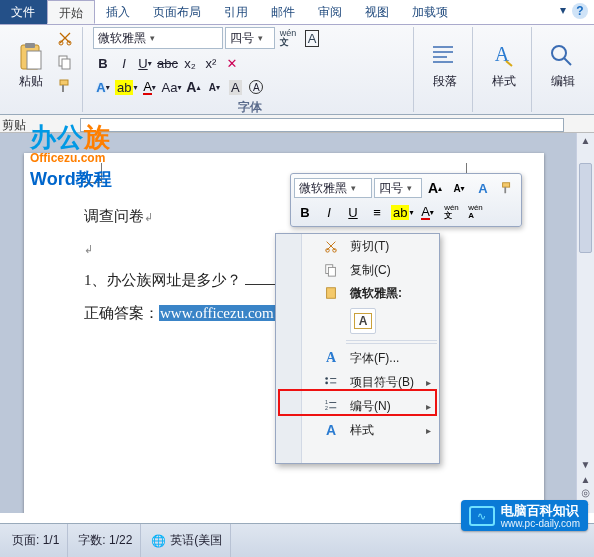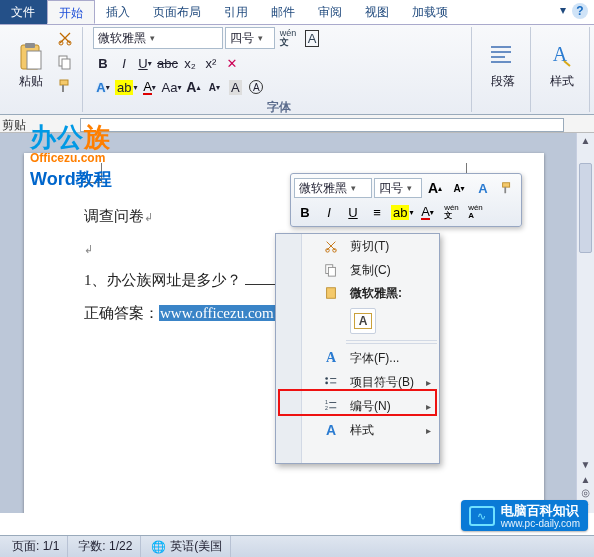--- a/index.html
+++ b/index.html
@@ -2,21 +2,21 @@
 <html><head>
 <meta charset="utf-8">
 <style>
   * { margin:0; padding:0; box-sizing:border-box; }
   body { font-family:"Microsoft YaHei","SimSun",sans-serif; font-size:12px; background:#fff; width:594px; height:557px; overflow:hidden; position:relative; }
 
   
   .tabbar { height:25px; background:#fff; display:flex; border-bottom:1px solid #aac; }
   .tabbar .tab { padding:4px 11px; color:#1f497d; cursor:pointer; border-right:1px solid transparent; }
   .tabbar .tab.file { background:#245088; color:#fff; }
-  .tabbar .tab.active { background:#f5f6f7; border:1px solid #aac; border-bottom-color:#f5f6f7; color:#1d4ed8; }
+  .tabbar .tab.active { background:#f5f6f7; border:1px solid #aac; border-bottom-color:#f5f6f7; color:#404040; }
   .tabbar .right { margin-left:auto; display:flex; gap:6px; padding:3px 6px; color:#1f497d; }
   .tabbar .right span { cursor:pointer; }
 
   
   .ribbon { height:90px; background:linear-gradient(#f8f9fb,#e9edf4); border-bottom:1px solid #9ab; display:flex; padding:2px 4px; gap:4px; position:relative; }
   .group { border-right:1px solid #c4ccda; padding:0 6px; display:flex; flex-direction:column; }
   .group-body { flex:1; display:flex; gap:2px; }
   .group-label { text-align:center; color:#5a6b8c; font-size:12px; padding-top:2px;font-weight:bold; }
   .bigbtn { display:flex; flex-direction:column; align-items:center; justify-content:flex-end; width:42px; height:66px; border:1px solid transparent; border-radius:3px; padding:2px; cursor:pointer; }
   .bigbtn .ico { width:32px; height:32px; }
@@ -74,21 +74,21 @@
   .ctx .item { position:relative; height:24px; display:flex; align-items:center; padding-left:32px; padding-right:8px; cursor:pointer; color:#222; }
   .ctx .item.header { font-weight:bold; height:22px; cursor:default; }
   .ctx .item .ico { position:absolute; left:4px; width:18px; height:18px; display:flex; align-items:center; justify-content:center; font-size:14px; }
   .ctx .item .arrow { margin-left:auto; font-size:10px; color:#555; }
   .ctx .sep { height:1px; background:#d2d9e5; margin:2px 2px 2px 28px; }
   .ctx .pasterow { display:flex; gap:4px; padding:4px 4px 4px 32px; }
   .ctx .pastebtn { width:26px; height:26px; border:1px solid #c7d0df; background:#fff; display:flex; align-items:center; justify-content:center; cursor:pointer; border-radius:2px; }
   .ctx .hi { position:absolute; left:2px; right:2px; border:2px solid #e11; pointer-events:none; }
 
   
-  .status { position:absolute; left:0; right:0; bottom:0; height:22px; background:linear-gradient(#dfe6f0,#cdd7e6); border-top:1px solid #9ab; display:flex; align-items:center; font-size:12px; color:#223; padding:0 4px; gap:2px; }
+  .status { position:absolute; left:0; right:0; bottom:0; height:34px; background:linear-gradient(#dfe6f0,#cdd7e6); border-top:1px solid #9ab; display:flex; align-items:center; font-size:12px; color:#223; padding:0 4px; gap:2px; }
   .status .cell { padding:0 8px; border-right:1px solid #b8c2d4; height:100%; display:flex; align-items:center; }
 
   
   .sitebadge { position:absolute; right:6px; bottom:26px; z-index:20; background:#0a7ad6; color:#fff; padding:4px 8px 2px; border-radius:4px; font-size:12px; display:flex; align-items:center; gap:6px; box-shadow:0 1px 2px rgba(0,0,0,.3); }
   .sitebadge .logo { width:26px; height:20px; border:2px solid #6fe0ff; border-radius:3px; display:flex; align-items:center; justify-content:center; font-size:11px; color:#6fe0ff; }
   .sitebadge .txt { display:flex; flex-direction:column; line-height:1.1; }
   .sitebadge .txt .t1 { font-weight:bold; font-size:13px; }
   .sitebadge .txt .t2 { font-size:10px; opacity:.9; }
 
   
@@ -250,20 +250,33 @@
             <svg width="28" height="28" viewBox="0 0 28 28">
               <text x="14" y="20" text-anchor="middle" font-size="20" fill="#2a7bd1" font-family="serif">A</text>
               <path d="M18 20 l6 5" stroke="#d9a917" stroke-width="2"></path>
             </svg>
           </span>
       <span class="lbl">样式</span>
     </div>
       </div>
   </div>
 
+  <div class="group" style="border-right:none">
+    <div class="group-body">
+        <div class="bigbtn">
+      <span class="ico">
+            <svg width="28" height="28" viewBox="0 0 28 28">
+              <circle cx="12" cy="12" r="7" fill="none" stroke="#3b6cb3" stroke-width="2"></circle>
+              <path d="M17 17l7 7" stroke="#3b6cb3" stroke-width="2"></path>
+            </svg>
+          </span>
+      <span class="lbl">编辑</span>
+    </div>
+      </div>
+  </div>
 </div>
 
 <div class="leftcut">剪贴</div>
 
 <div class="brand">
   <div class="cn"><span>办公</span><span class="z">族</span></div>
   <div class="en">Officezu.com</div>
   <div class="sub">Word教程</div>
 </div>
 

